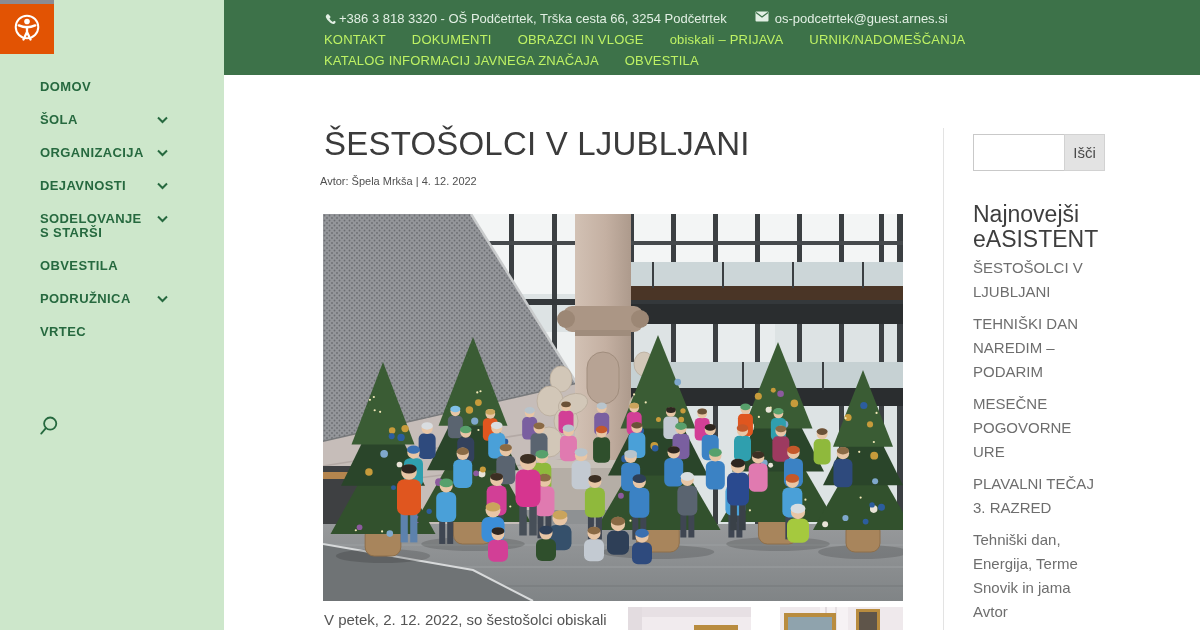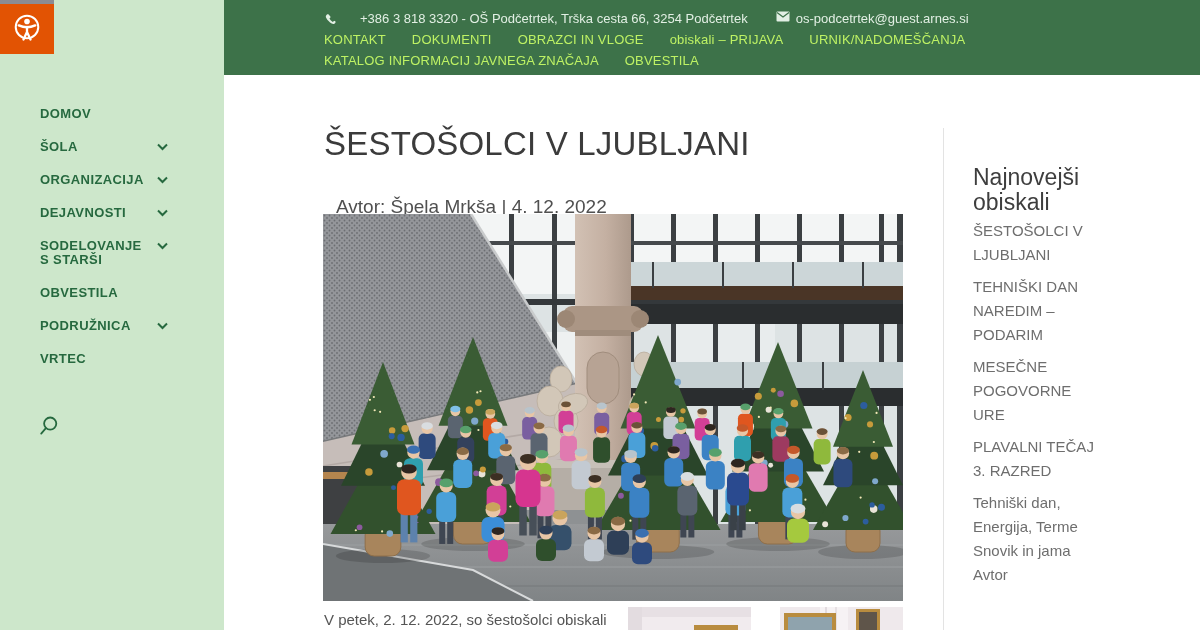--- a/index.html
+++ b/index.html
@@ -10,50 +10,50 @@
   }
   a { text-decoration:none; }
 
   
   .sidebar { position:absolute; left:0; top:0; width:224px; height:630px; background:#cde7cb; z-index:5; }
   .a11y-strip { position:absolute; left:0; top:0; width:54px; height:4px; background:#8b8b92; z-index:7; }
   .a11y-btn {
     position:absolute; left:0; top:3px; width:54px; height:51px; background:#e25303;
     border:none; cursor:pointer; display:flex; align-items:center; justify-content:center; z-index:6;
   }
-  nav.menu { position:absolute; top:107px; left:0; width:188px; }
+  nav.menu { position:absolute; top:80px; left:0; width:188px; }
   .menu-item { position:relative; padding:0 34px 0 40px; margin-bottom:19px; }
   .menu-item.two-line { margin-bottom:19px; }
   .menu-item a {
     display:block; font-size:13px; font-weight:700; letter-spacing:.4px;
     color:#26693f; line-height:14px; text-transform:uppercase;
   }
   .chev { position:absolute; right:20px; top:3px; width:11px; height:8px; cursor:pointer; }
   .chev svg { display:block; }
   .sb-search-btn { position:absolute; left:37px; top:415px; width:24px; height:24px; background:none; border:none; cursor:pointer; }
 
   
   .topbar {
     position:absolute; left:224px; top:0; width:976px; height:75px;
     background:#3d7249; padding:8px 0 0 100px; font-size:13px;
   }
   .tb-row { display:flex; align-items:center; height:21px; }
-  .tb-contact { display:flex; align-items:center; gap:23px; color:#e2efe4; }
+  .tb-contact { display:flex; align-items:center; gap:2px; color:#e2efe4; }
   .tb-email { display:flex; align-items:flex-start; gap:6px; color:#e2efe4; margin-left:28px; }
   .tb-email a { color:#e2efe4; }
   .tb-links { gap:26px; }
   .tb-links a { color:#bef264; letter-spacing:.2px; }
   .tb-icon { display:inline-flex; }
 
   
   .page-title {
     position:absolute; left:324px; top:126px; width:600px;
     font-size:33px; font-weight:500; color:#3b3b3b; letter-spacing:.2px; line-height:36px;
   }
-  .post-meta { position:absolute; left:336px; top:175px; font-size:19px; color:#505050;margin-top:21px; }
+  .post-meta { position:absolute; left:320px; top:175px; font-size:11px; color:#505050; }
   .photo-wrap { position:absolute; left:323px; top:214px; width:580px; height:387px; overflow:hidden; }
   .photo-wrap svg { display:block; }
   .para {
     position:absolute; left:324px; top:608px; width:298px;
     font-size:15px; color:#555555; line-height:24px;
   }
   .thumb { position:absolute; top:607px; width:123px; height:92px; overflow:hidden; cursor:pointer; }
   .thumb svg { display:block; }
   .thumb-1 { left:628px; }
   .thumb-2 { left:780px; }
@@ -607,21 +607,25 @@
     <rect x="76" y="2" width="24" height="26" fill="#b98c3f"></rect>
     <rect x="79" y="5" width="18" height="20" fill="#5f554a"></rect>
     <rect x="72" y="36" width="30" height="40" fill="#b98c3f"></rect>
     <rect x="76" y="40" width="22" height="32" fill="#7a6e5c"></rect>
   </svg>
 </div>
 
 <div class="v-divider"></div>
 
 <aside class="right-sb">
-  <h3 class="recent-heading">Najnovejši obiskali</h3>
+  <form class="search-form">
+    <input type="text" value="" style="">
+    <button type="submit">Išči</button>
+  </form>
+  <h3 class="recent-heading">Najnovejši eASISTENT</h3>
   <ul class="post-list">
     <li>
         <a href="#">ŠESTOŠOLCI V LJUBLJANI</a>
       </li>
     <li>
         <a href="#">TEHNIŠKI DAN NAREDIM – PODARIM</a>
       </li>
     <li>
         <a href="#">MESEČNE POGOVORNE URE</a>
       </li>

